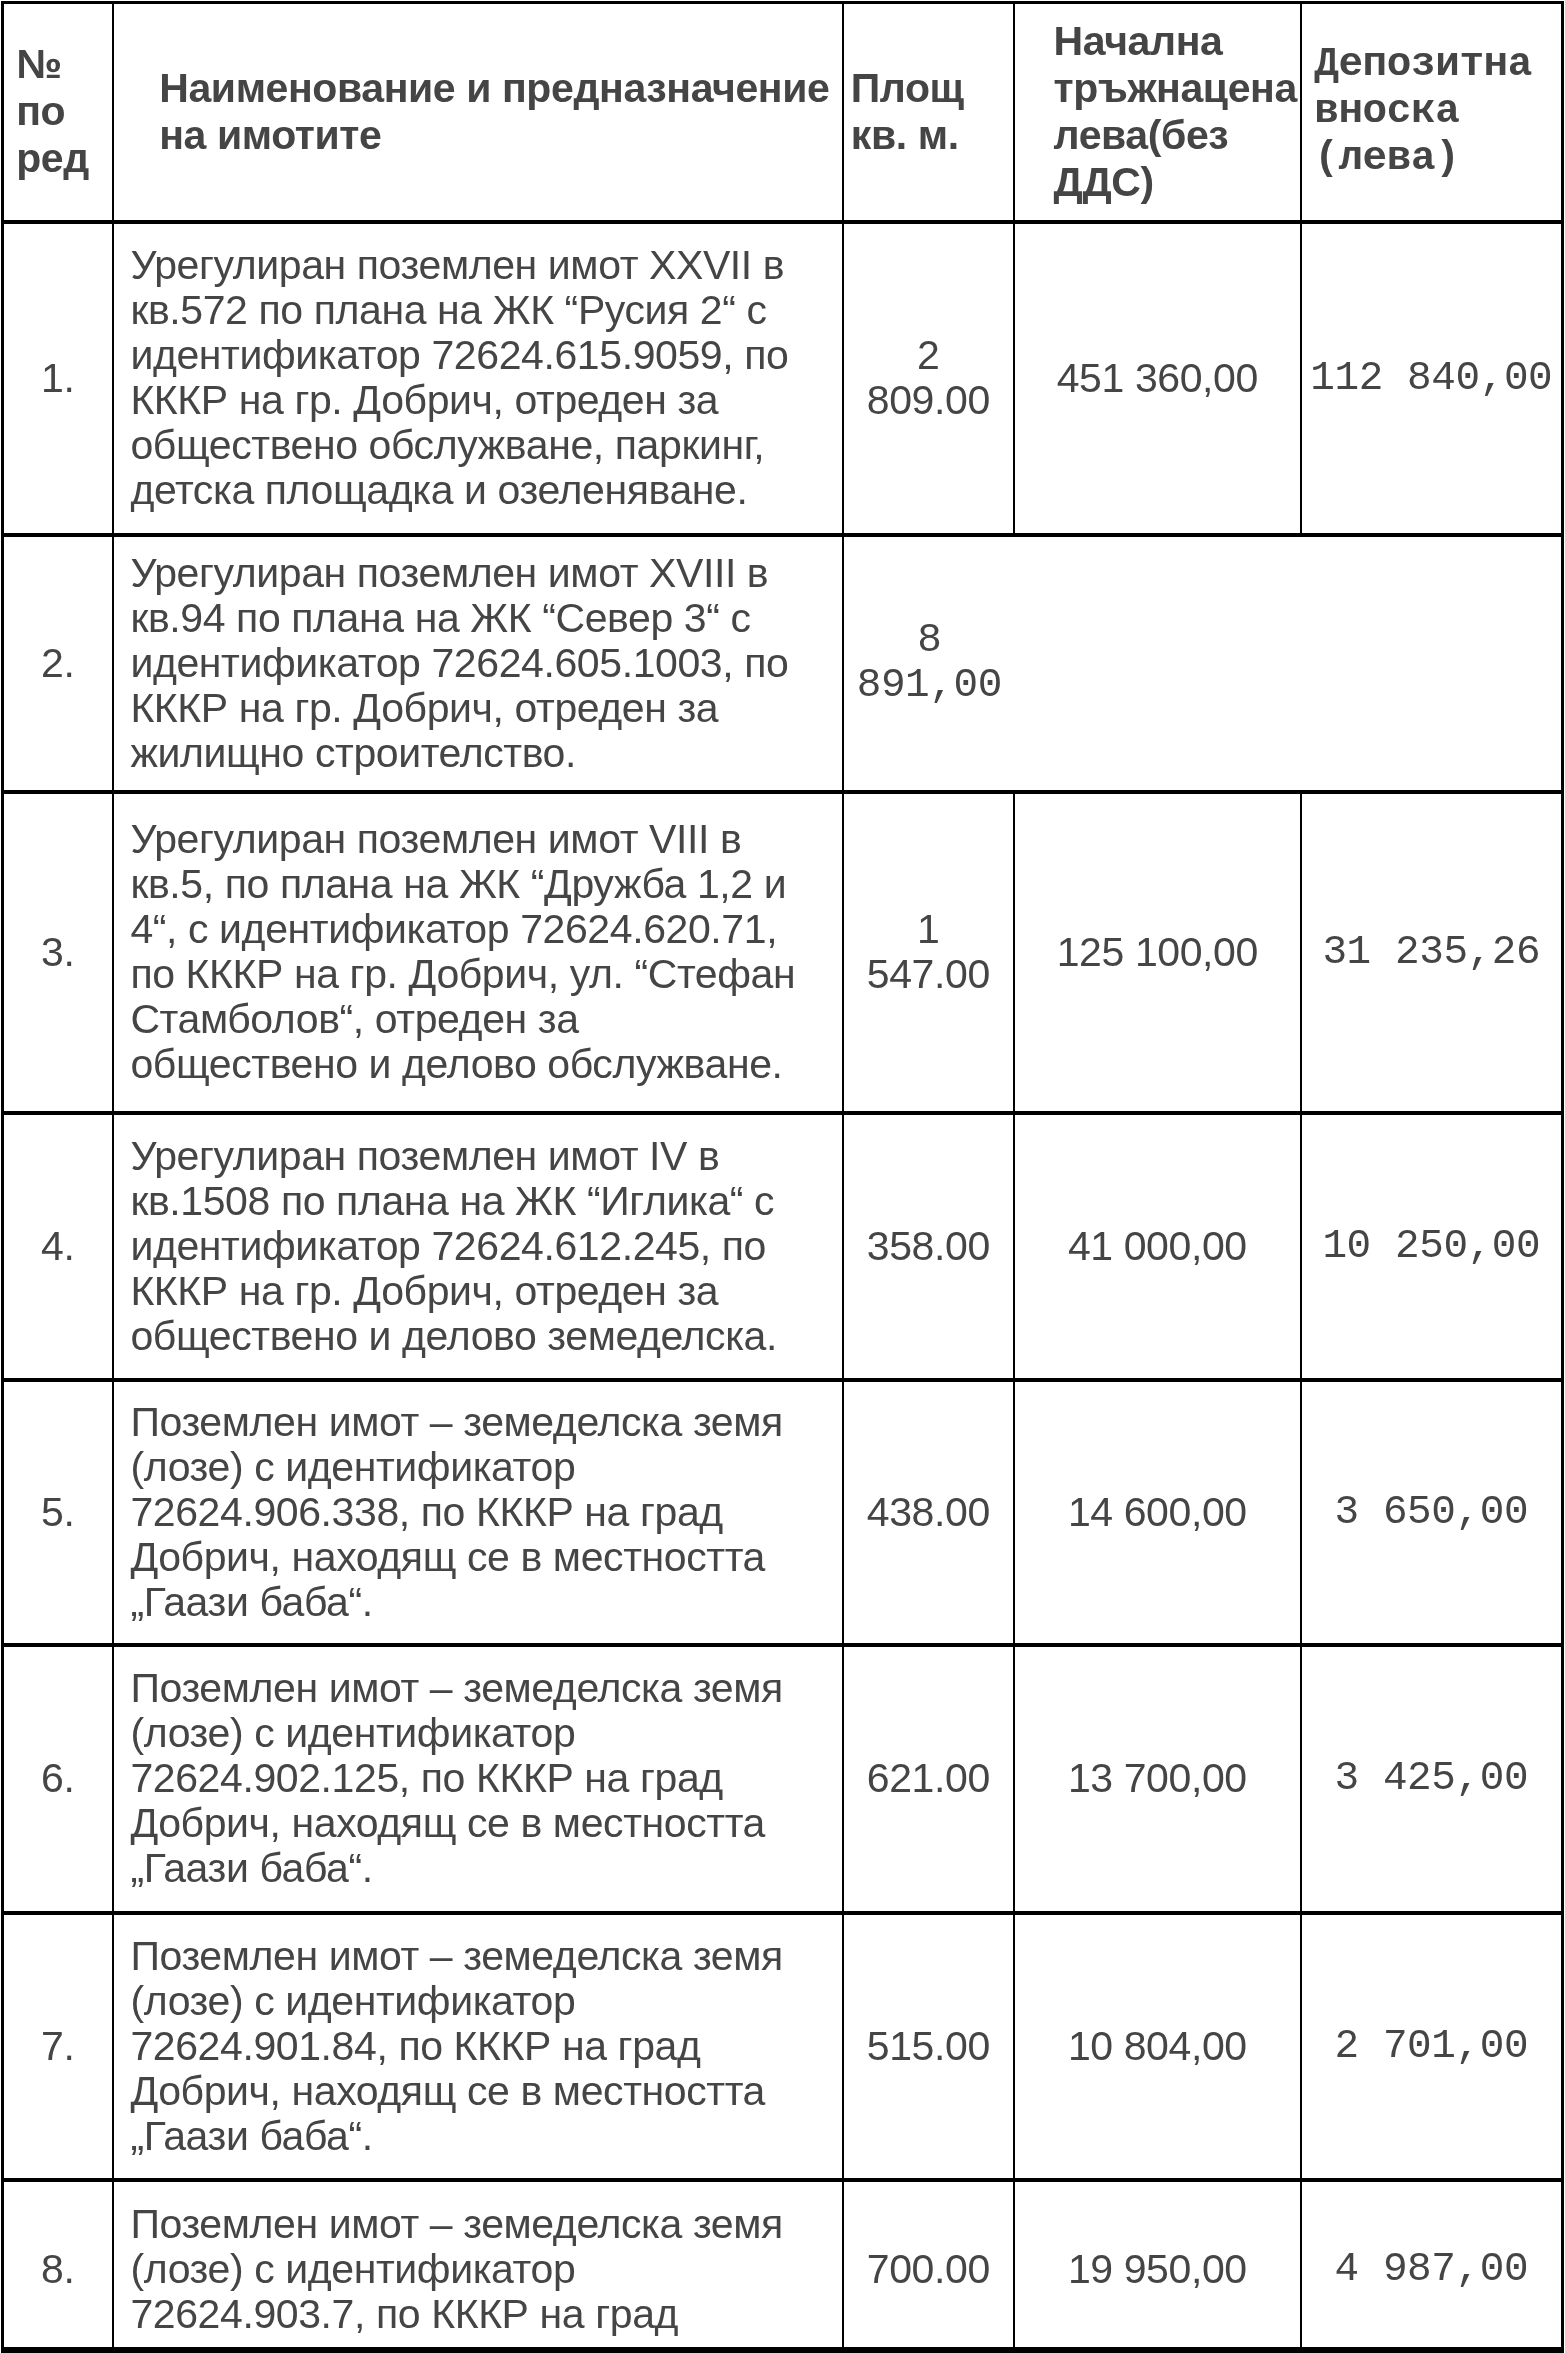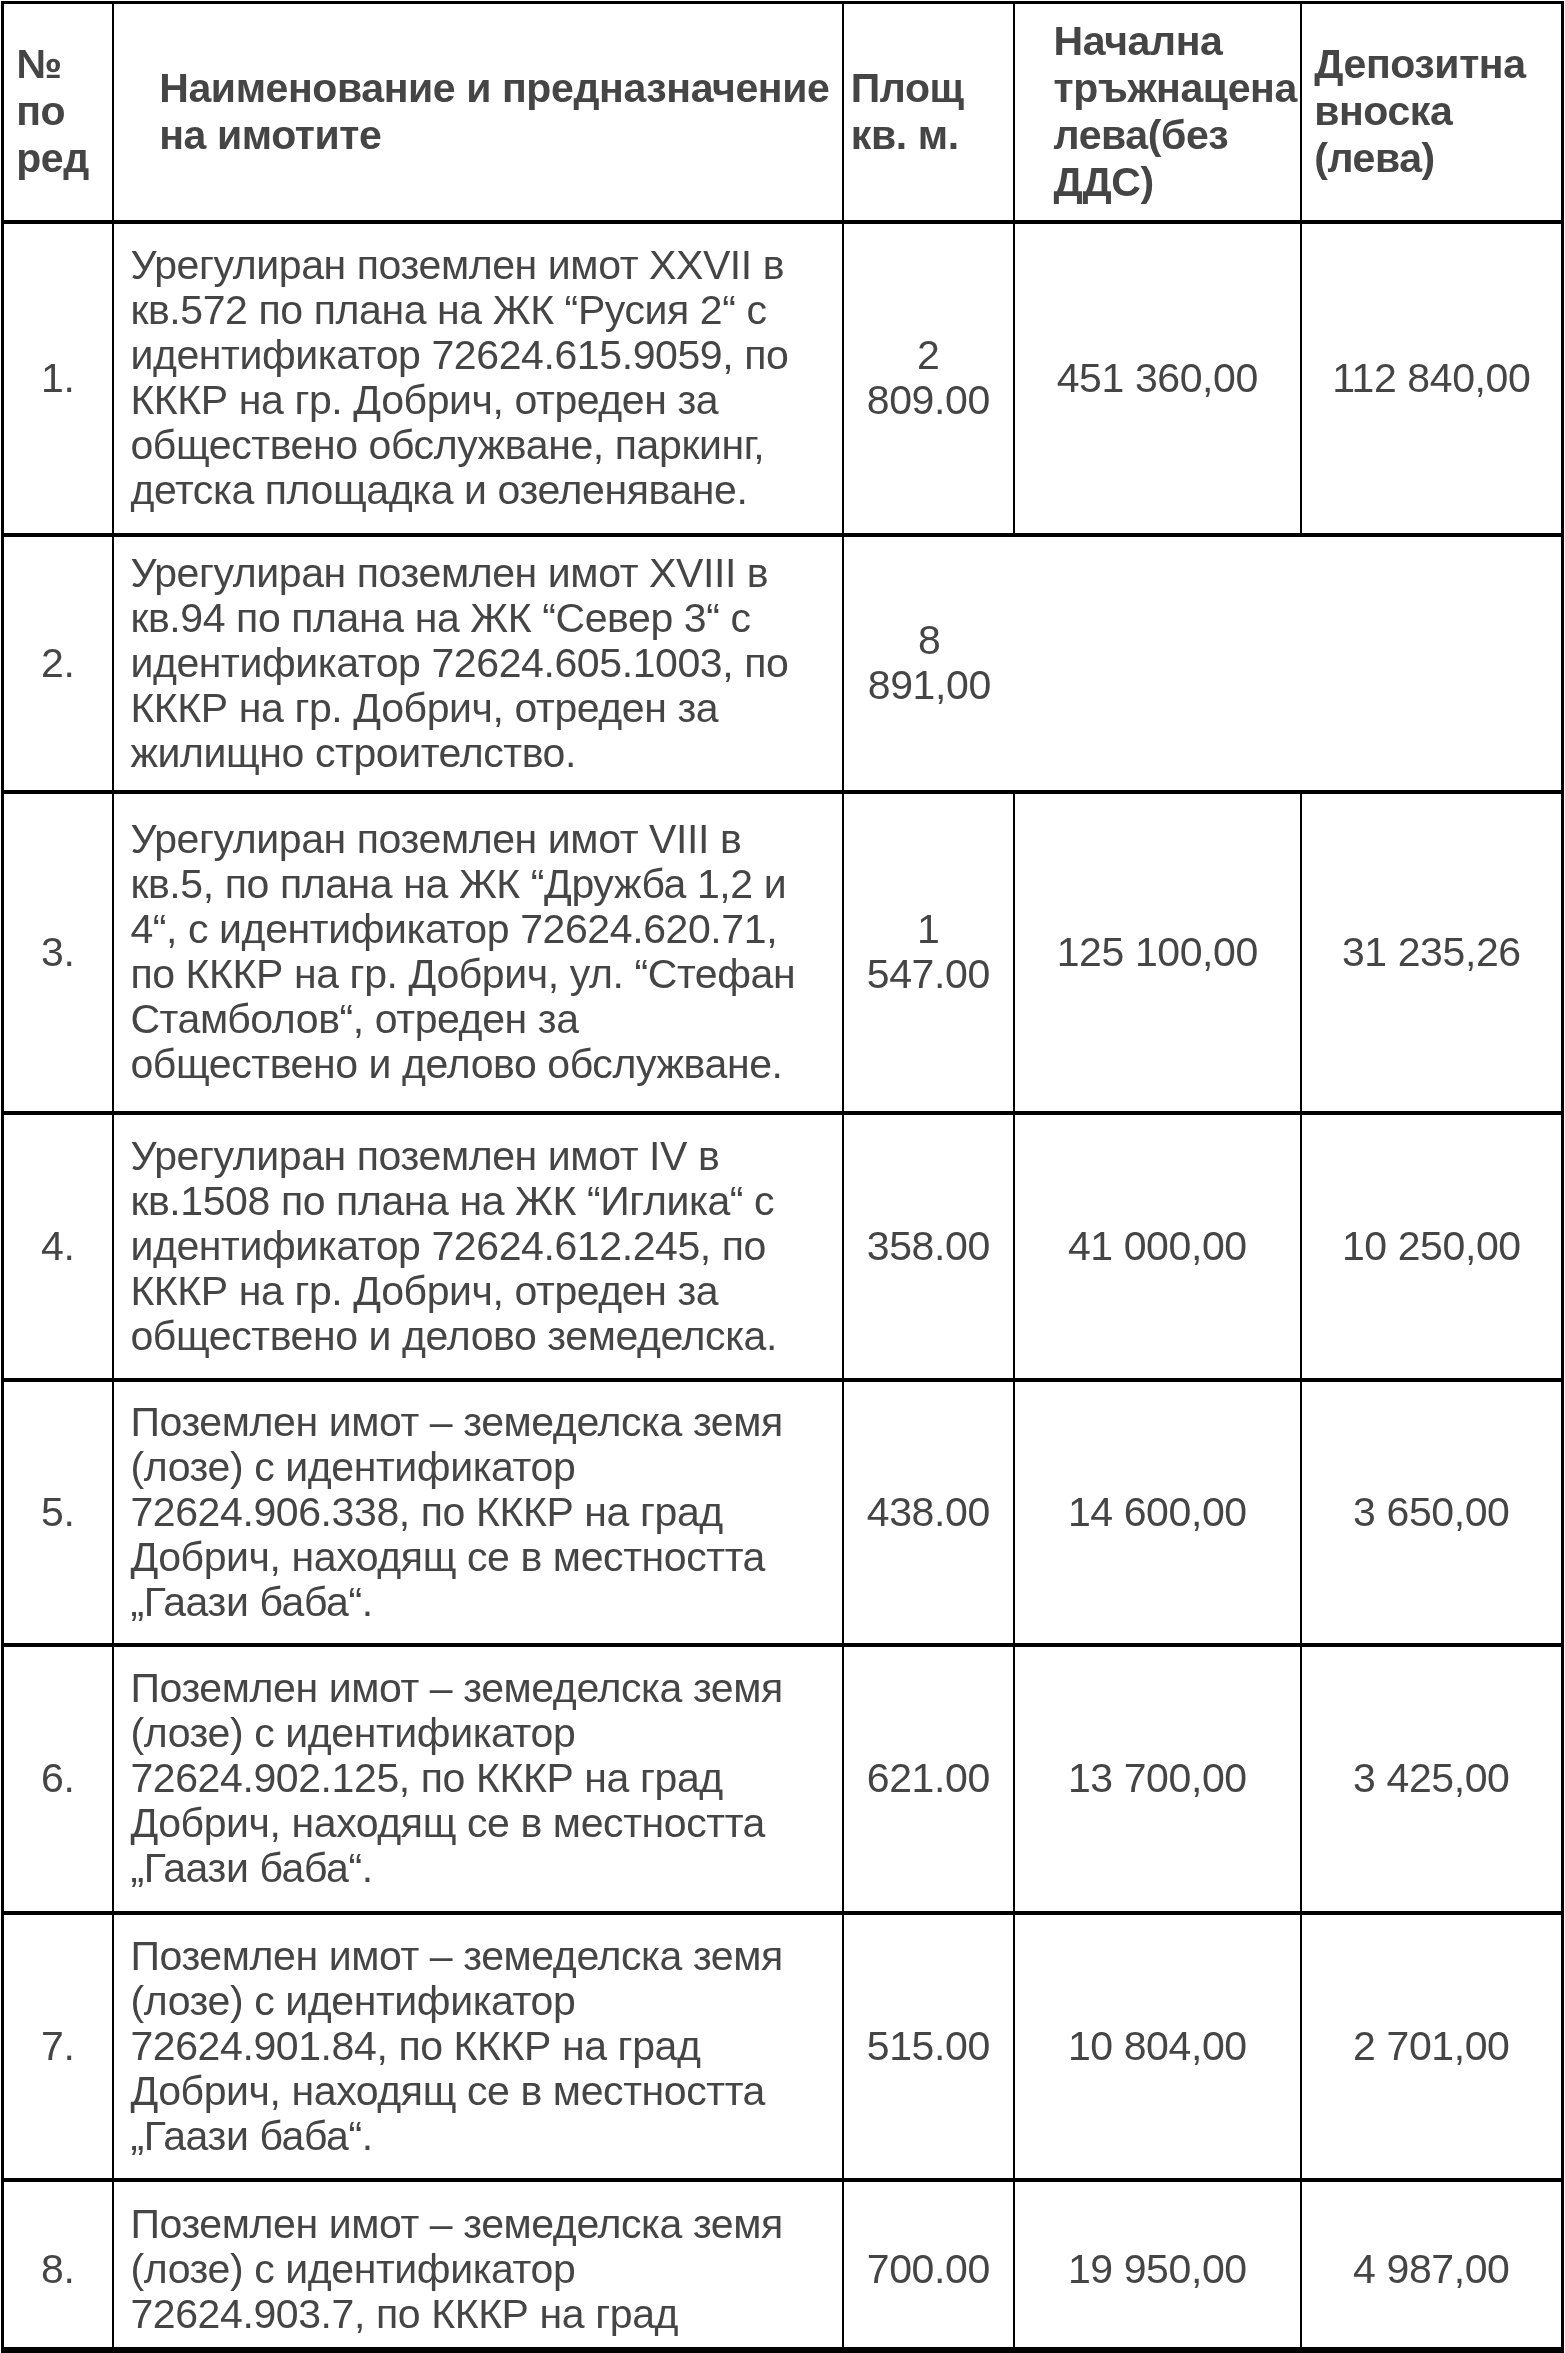--- a/index.html
+++ b/index.html
@@ -44,21 +44,21 @@
   .cell{
     box-sizing:border-box;
     border-right:2.5px solid var(--border);
     display:flex;
     align-items:center;
     font-size:41px;
     line-height:45px;
     letter-spacing:-0.4px;
     overflow:hidden;
   }
-  .cell:last-child{border-right:none;}
+  .cell:last-child{border-right:none;font-family:Liberation Mono, monospace;}
   .pre{white-space:pre-line;}
   
   .c-num{justify-content:center;text-align:center;}
   .c-name{padding:13.3px 12.4px 13.3px 16.6px;text-align:left;}
   .c-area,.c-price,.c-dep{justify-content:center;text-align:center;padding:0 8.3px;}
   
   .hrow .cell{font-weight:bold;line-height:47px;}
   .h-num{justify-content:flex-start;padding-left:12.4px;}
   .h-name{justify-content:flex-end;padding-left:2px;padding-right:12.4px;text-align:left;}
   .h-area{justify-content:flex-start;padding-left:7px;text-align:left;}

